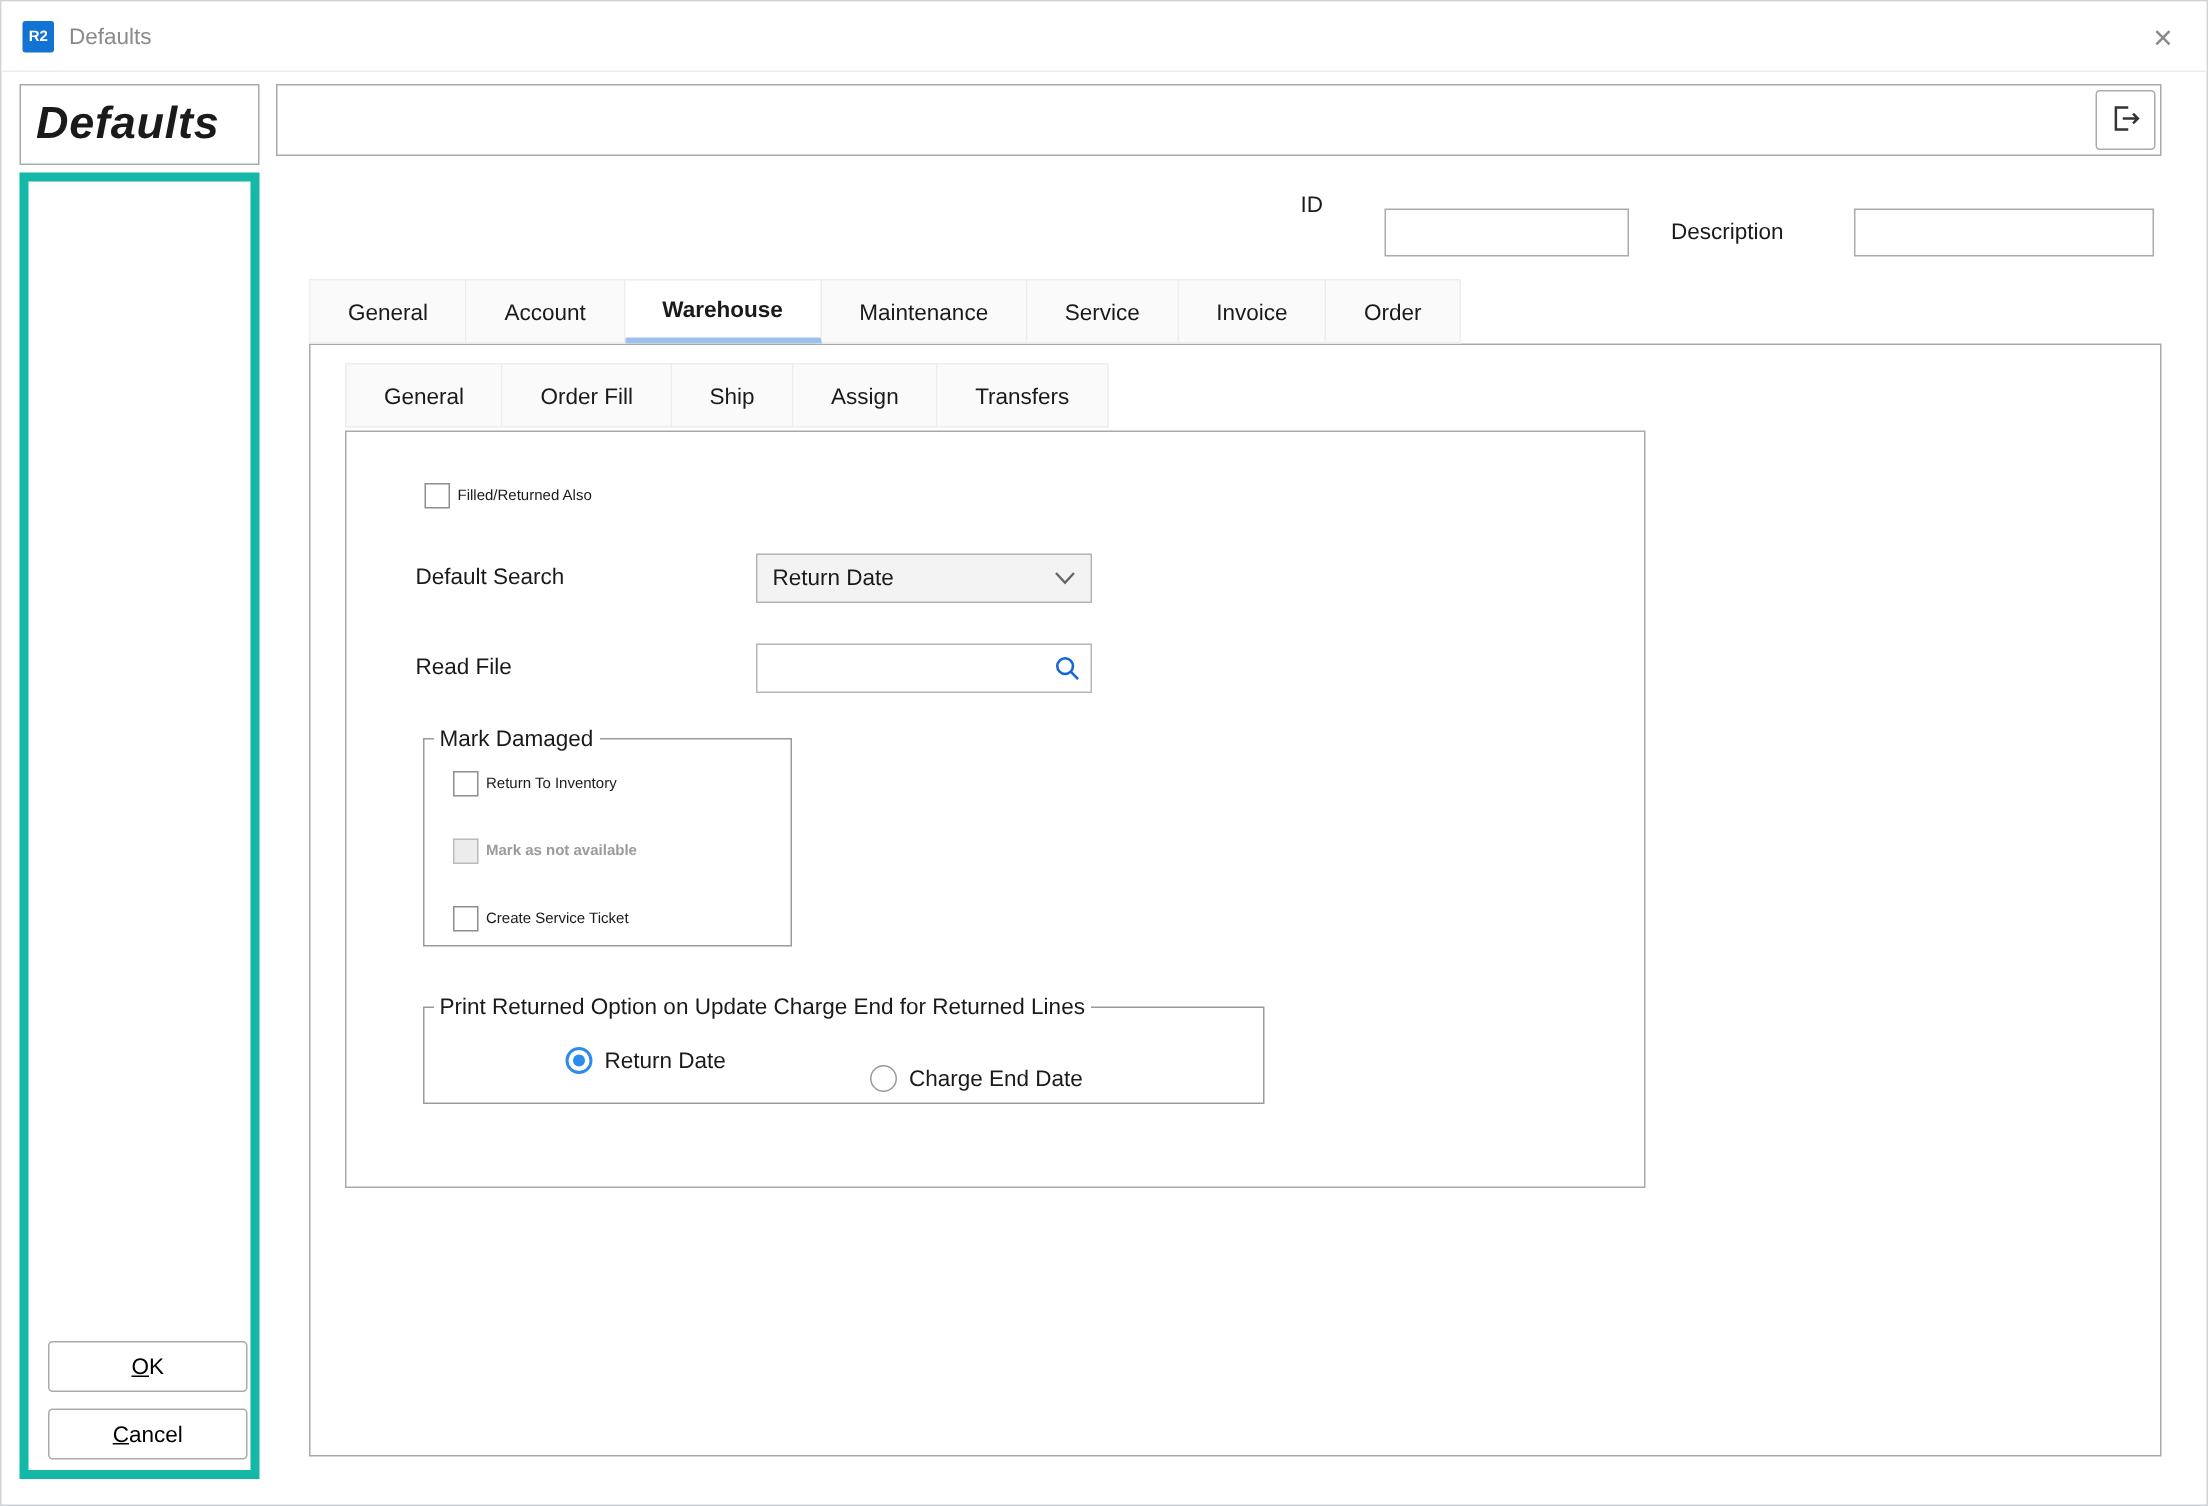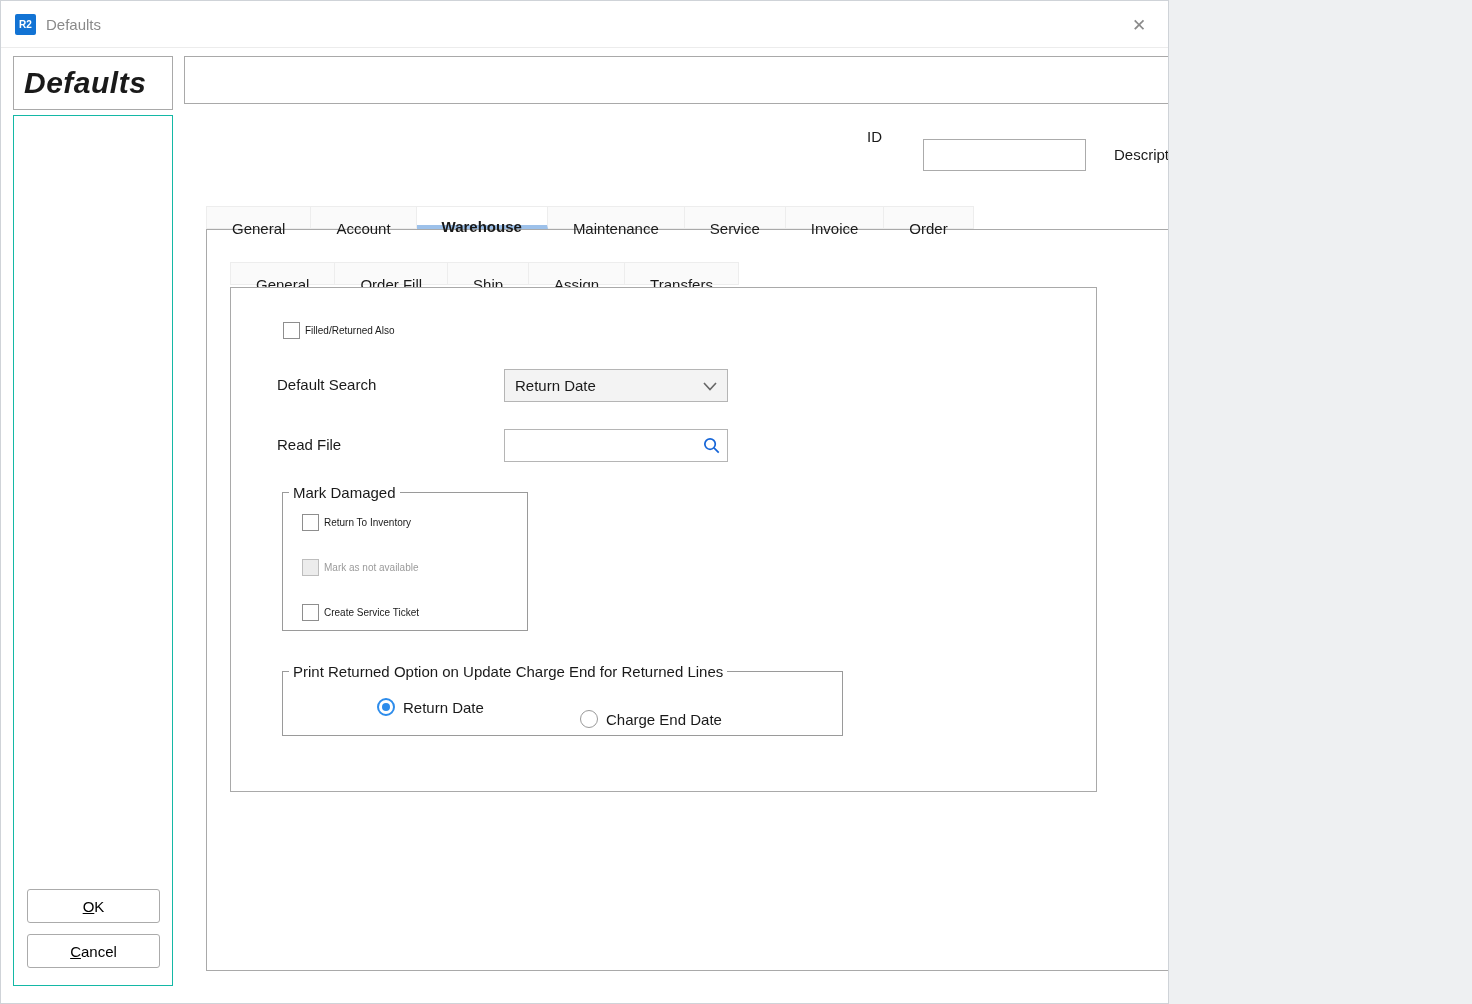--- a/index.html
+++ b/index.html
@@ -1,33 +1,33 @@
 <!DOCTYPE html>
 <html><head>
 <meta charset="utf-8">
 <style>
   * { margin:0; padding:0; box-sizing:border-box; }
   html,body { background:#eef0f2; }
   body { font-family:"Liberation Sans", sans-serif; color:#1a1a1a; }
 
-  .window { position:relative; width:1169px; height:1004px; background:#fff; border:1px solid #cfd3d8; overflow:hidden; }
+  .window { position:relative; width:1472px; height:1004px; background:#fff; border:1px solid #cfd3d8; overflow:hidden; }
 
   
   .titlebar { position:absolute; left:0; top:0; right:0; height:47px; background:#fff; border-bottom:1px solid #ececec; }
   .app-badge { position:absolute; left:14px; top:13px; width:21px; height:21px; background:#1273d4; color:#fff;
                font-size:10px; font-weight:bold; display:flex; align-items:center; justify-content:center; border-radius:2px; }
   .window-title { position:absolute; left:45px; top:0; line-height:47px; font-size:15px; color:#8a8a8a; }
   .close-btn { position:absolute; right:12px; top:7px; width:34px; height:34px; display:flex; align-items:center;
                justify-content:center; font-size:17px; color:#8a8a8a; cursor:pointer; background:transparent; border:none; }
 
   
   .heading-box { position:absolute; left:12px; top:55px; width:160px; height:54px; border:1px solid #a9a9a9;
                  display:flex; align-items:center; padding-left:10px; background:#fff; }
   .heading-text { font-size:30px; font-weight:bold; font-style:italic; letter-spacing:.5px; }
-  .left-panel { position:absolute; left:12px; top:114px; width:160px; height:871px; border:1px solid #14b8a6; background:#fff; }
+  .left-panel { position:absolute; left:12px; top:114px; width:160px; height:871px; border:6px solid #14b8a6; background:#fff; }
   .btn { position:absolute; left:13px; width:133px; height:34px; background:#fff; border:1px solid #ababab;
          border-radius:3px; font-size:15px; font-family:inherit; cursor:pointer; }
   .btn-ok { top:773px; }
   .btn-cancel { top:818px; }
   .mn { display:block; }
   .mn::first-letter { text-decoration:underline; }
 
   
   .toolbar { position:absolute; left:183px; top:55px; width:1257px; height:48px; border:1px solid #a9a9a9; background:#fff; }
   .exit-btn { position:absolute; right:3px; top:3px; width:40px; height:40px; border:1px solid #ababab; border-radius:3px;
@@ -37,36 +37,36 @@
   .fld-label { position:absolute; font-size:15px; line-height:32px; }
   .lbl-id { left:866px; top:120px; }
   .lbl-desc { left:1113px; top:138px; }
   .txt { position:absolute; height:32px; border:1px solid #ababab; background:#fff; font:inherit; font-size:15px; padding:0 8px; }
   .txt-id { left:922px; top:138px; width:163px; }
   .txt-desc { left:1235px; top:138px; width:200px; }
 
   
   .main-tabs { position:absolute; left:205px; top:185px; height:43px; display:flex; z-index:2; }
   .tab { padding:0 25px; line-height:43px; font-size:15px; background:#fafafa; border:1px solid #ededed;
-         color:#1a1a1a; cursor:pointer; white-space:nowrap;margin-top:20px; }
+         color:#1a1a1a; cursor:pointer; white-space:nowrap; }
   .tab + .tab { border-left:none; }
   .tab.selected { font-weight:bold; background:#fff; line-height:39px; border-bottom:4px solid #9dc1ea; }
 
   .panel { position:absolute; left:205px; top:228px; width:1235px; height:742px; border:1px solid #a9a9a9; background:#fff; }
 
   .sub-tabs { position:absolute; left:23px; top:12px; height:43px; display:flex; }
 
   
   .content-box { position:absolute; left:23px; top:57px; width:867px; height:505px; border:1px solid #a9a9a9; background:#fff; }
 
   .check-row { position:absolute; display:flex; align-items:center; gap:5px; cursor:pointer; }
   .cb { width:17px; height:17px; border:1px solid #8e8e8e; background:#fff; flex:0 0 auto; }
   .cb.disabled { border-color:#bdbdbd; background:#ececec; }
   .check-label { font-size:10px; }
-  .check-label.disabled { color:#9b9b9b; }
+  .check-label.disabled { color:#9b9b9b;font-weight:bold; }
 
   .form-label { position:absolute; font-size:15px; }
   .lbl-default-search { left:46px; top:88px; }
   .lbl-read-file { left:46px; top:148px; }
 
   .dropdown { position:absolute; left:273px; top:81px; width:224px; height:33px; border:1px solid #b5b5b5;
               background:#f3f3f3; display:flex; align-items:center; justify-content:space-between;
               padding:0 10px; font-size:15px; cursor:pointer; }
 
   .read-input-wrap { position:absolute; left:273px; top:141px; width:224px; height:33px; }

